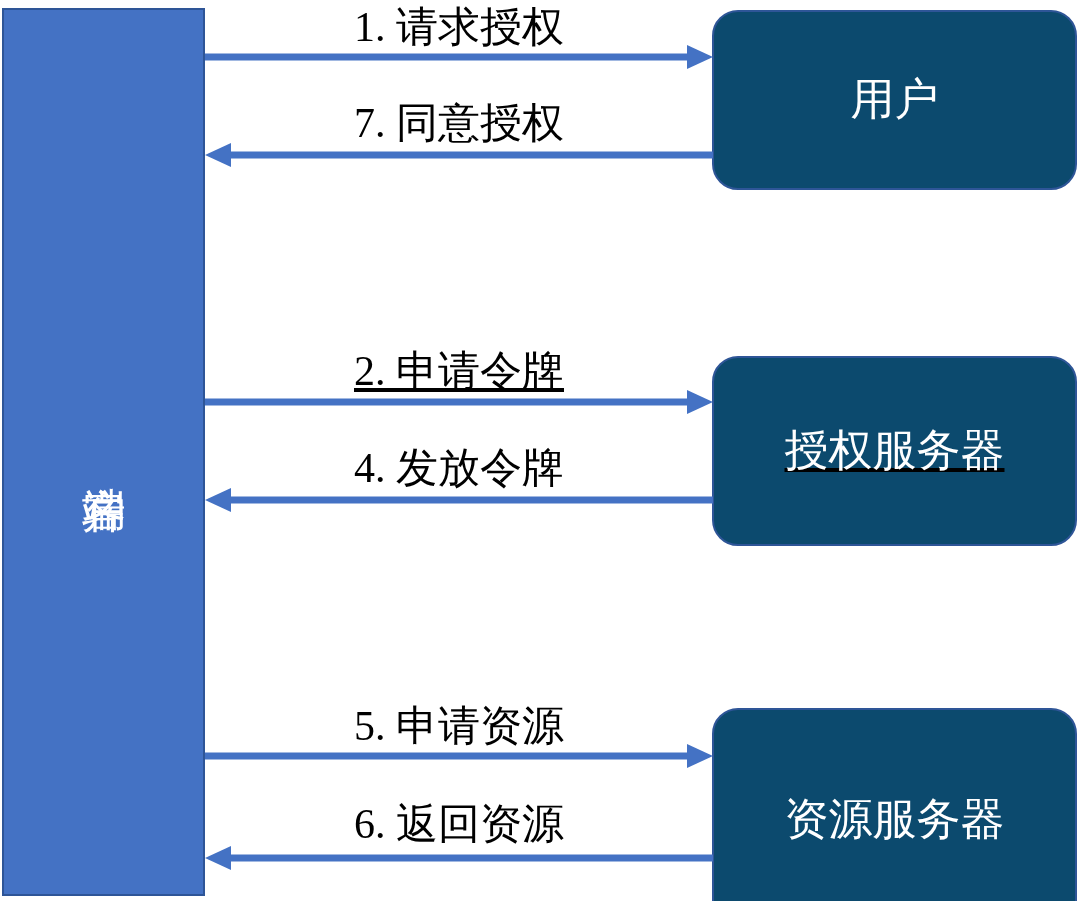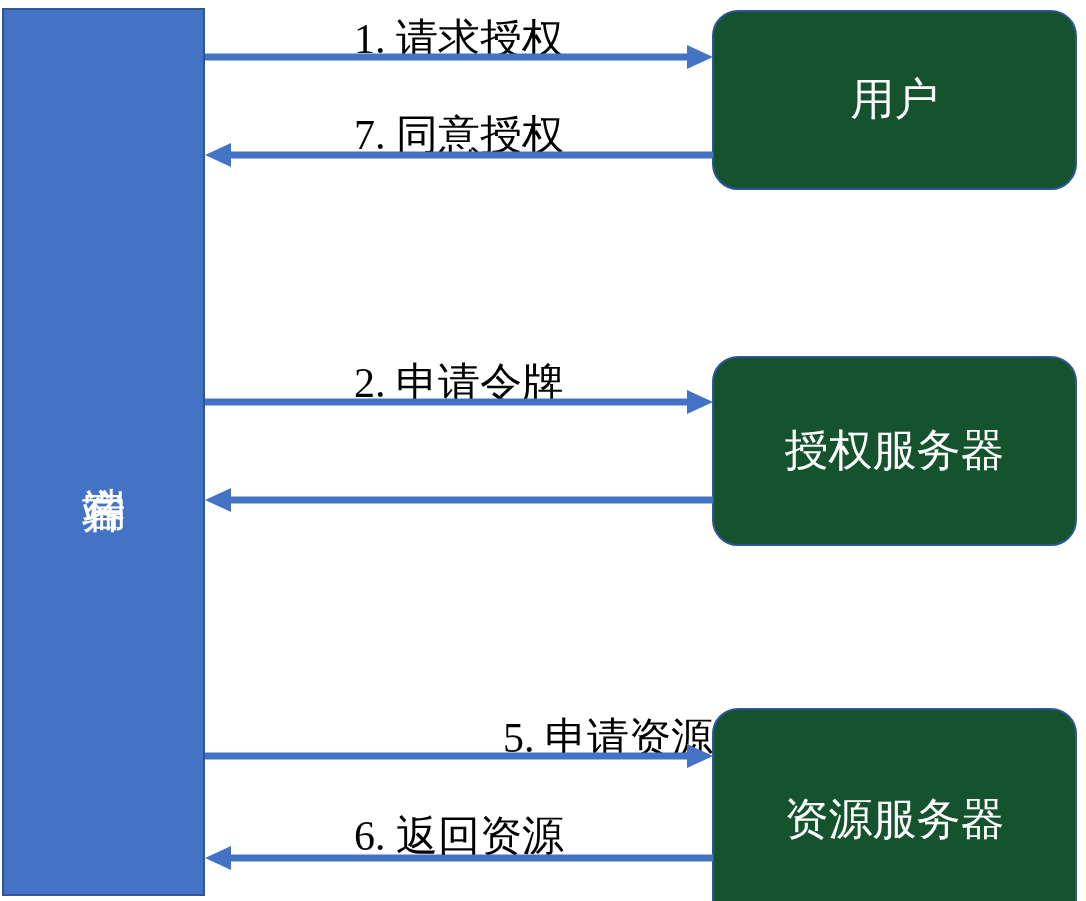--- a/index.html
+++ b/index.html
@@ -41,21 +41,21 @@
     writing-mode: vertical-rl;
     text-orientation: upright;
     white-space: nowrap;
   }
 
   
   .node-box {
     position: absolute;
     left: 712px;
     width: 365px;
-    background: #14532d;
+    background: #0c4a6e;
     border: 2px solid #2E5597;
     border-radius: 26px;
     box-sizing: border-box;
     display: flex;
     align-items: center;
     justify-content: center;
   }
   .node-label {
     color: #ffffff;
     font-size: 44px;
@@ -82,37 +82,36 @@
   
   .arrow-label {
     position: absolute;
     left: 205px;
     width: 508px;
     text-align: center;
     color: #000000;
     font-size: 42px;
     line-height: 1;
     white-space: nowrap;
-    margin-top: 12px;
   }
 </style>
 </head>
 <body>
 
 <div id="canvas">
 
   <div class="client-box">
     <div class="client-label">客户端</div>
   </div>
 
   <div class="node-box" style="top:10px;height:180px;">
     <div class="node-label">用户</div>
   </div>
 
-  <div class="node-box" style="top:356px;height:190px;">
+  <div class="node-box" style="top:356px;height:190px;text-decoration:underline;">
     <div class="node-label">授权服务器</div>
   </div>
 
   <div class="node-box" style="top:708px;height:224px;">
     <div class="node-label">资源服务器</div>
   </div>
 
   <div class="arrow-label" style="top:6px;">1. 请求授权</div>
   <div class="arrow" style="top:57px;">
     <svg viewBox="0 0 508 26" preserveAspectRatio="none">
@@ -130,28 +129,29 @@
   </div>
 
   <div class="arrow-label" style="top:350px;text-decoration:underline;">2. 申请令牌</div>
   <div class="arrow" style="top:402px;">
     <svg viewBox="0 0 508 26" preserveAspectRatio="none">
       <line x1="0" y1="13" x2="490" y2="13" stroke="#4472C4" stroke-width="7"></line>
       <polygon points="508,13 482,1 482,25" fill="#4472C4"></polygon>
     </svg>
   </div>
 
+  <div class="arrow-label" style="top:447px;">4. 发放令牌</div>
   <div class="arrow" style="top:500px;">
     <svg viewBox="0 0 508 26" preserveAspectRatio="none">
       <line x1="508" y1="13" x2="18" y2="13" stroke="#4472C4" stroke-width="7"></line>
       <polygon points="0,13 26,1 26,25" fill="#4472C4"></polygon>
     </svg>
   </div>
 
-  <div class="arrow-label" style="top:705px;text-align:right;">5. 申请资源</div>
+  <div class="arrow-label" style="top:705px;">5. 申请资源</div>
   <div class="arrow" style="top:756px;">
     <svg viewBox="0 0 508 26" preserveAspectRatio="none">
       <line x1="0" y1="13" x2="490" y2="13" stroke="#4472C4" stroke-width="7"></line>
       <polygon points="508,13 482,1 482,25" fill="#4472C4"></polygon>
     </svg>
   </div>
 
   <div class="arrow-label" style="top:803px;">6. 返回资源</div>
   <div class="arrow" style="top:858px;">
     <svg viewBox="0 0 508 26" preserveAspectRatio="none">

